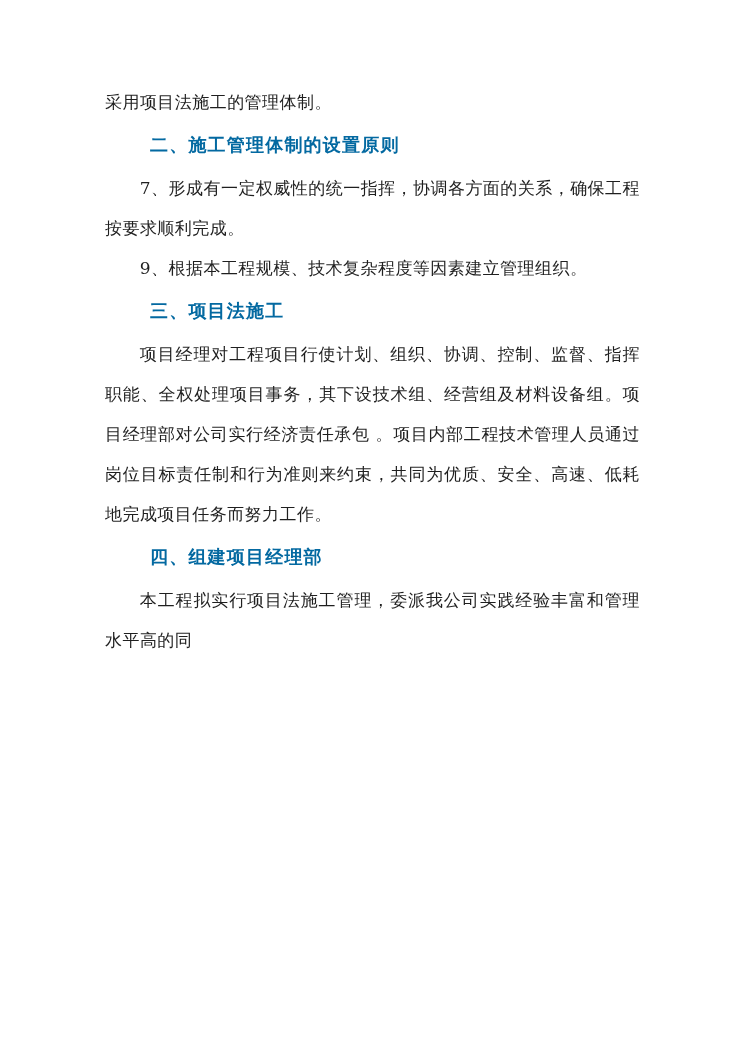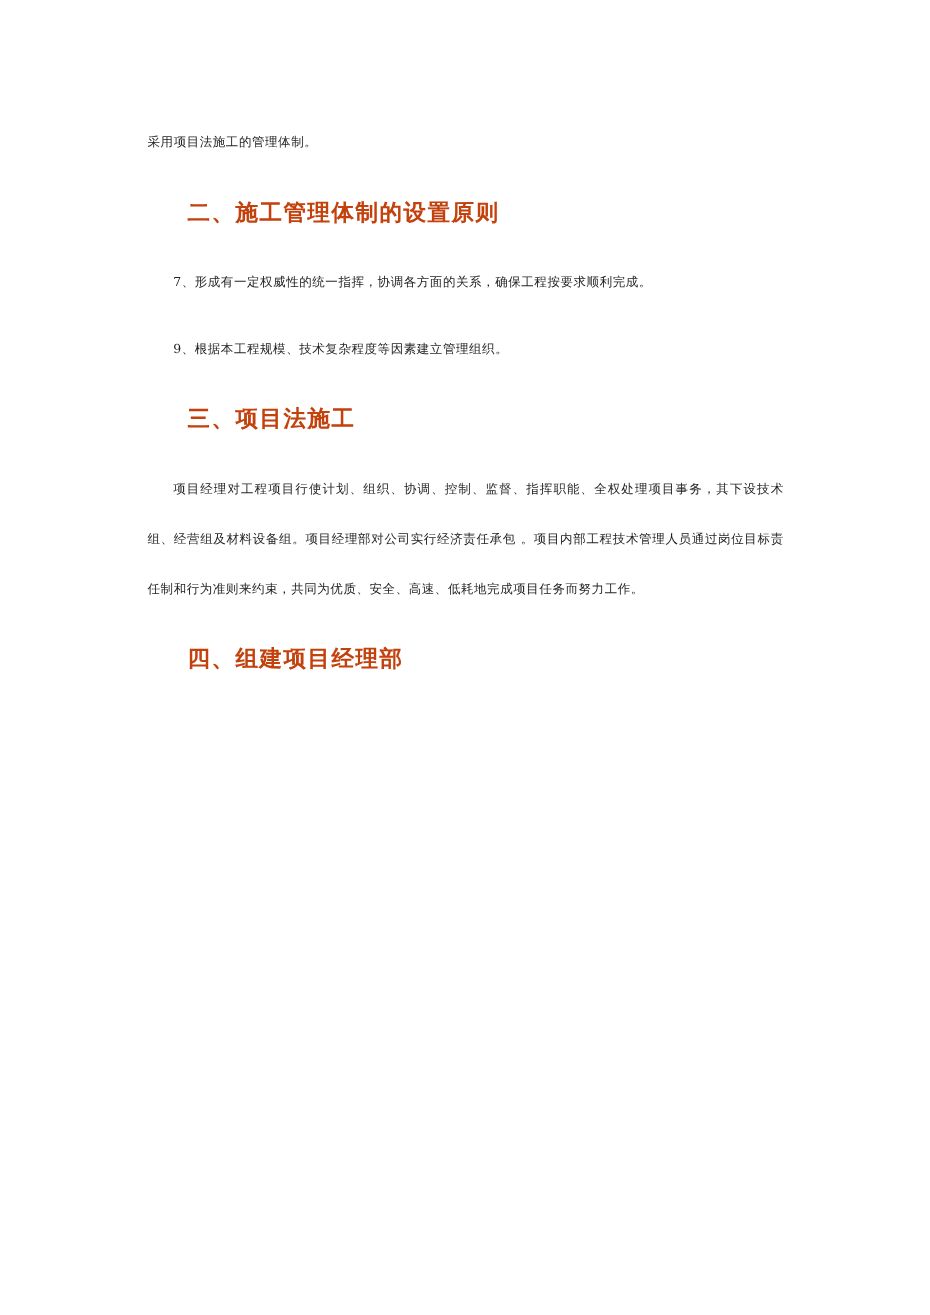--- a/index.html
+++ b/index.html
@@ -12,46 +12,47 @@
     width: 744px;
     height: 1052px;
     background: #ffffff;
     box-sizing: border-box;
     padding: 82px 104px 0 105px;
     overflow: hidden;
     font-family: "DejaVu Serif", "Liberation Serif", serif;
     color: #1f1f1f;
   }
   .body-para {
-    margin: 13px;
-    font-size: 10px;
+    margin: 0;
+    font-size: 17px;
     line-height: 40px;
     letter-spacing: 0.45px;
     text-align: justify;
     text-justify: inter-ideograph;
     text-indent: 2.05em;
     word-break: break-all;
   }
   .body-para.no-indent {
     text-indent: 0;
   }
   .heading-para {
     margin: 0;
     padding-left: 45px;
     font-size: 18px;
     line-height: 46px;
     font-weight: bold;
     letter-spacing: 1.2px;
-    color: #c2410c;
+    color: #0369a1;
   }
 </style>
 </head>
 <body>
 
 <div class="page">
   <p class="body-para no-indent">采用项目法施工的管理体制。</p>
   <h2 class="heading-para">二、施工管理体制的设置原则</h2>
   <p class="body-para">7、形成有一定权威性的统一指挥，协调各方面的关系，确保工程按要求顺利完成。</p>
   <p class="body-para">9、根据本工程规模、技术复杂程度等因素建立管理组织。</p>
   <h2 class="heading-para">三、项目法施工</h2>
   <p class="body-para">项目经理对工程项目行使计划、组织、协调、控制、监督、指挥职能、全权处理项目事务，其下设技术组、经营组及材料设备组。项目经理部对公司实行经济责任承包 。项目内部工程技术管理人员通过岗位目标责任制和行为准则来约束，共同为优质、安全、高速、低耗地完成项目任务而努力工作。</p>
   <h2 class="heading-para">四、组建项目经理部</h2>
+  <p class="body-para">本工程拟实行项目法施工管理，委派我公司实践经验丰富和管理水平高的同</p>
 </div>
 
 </body></html>

